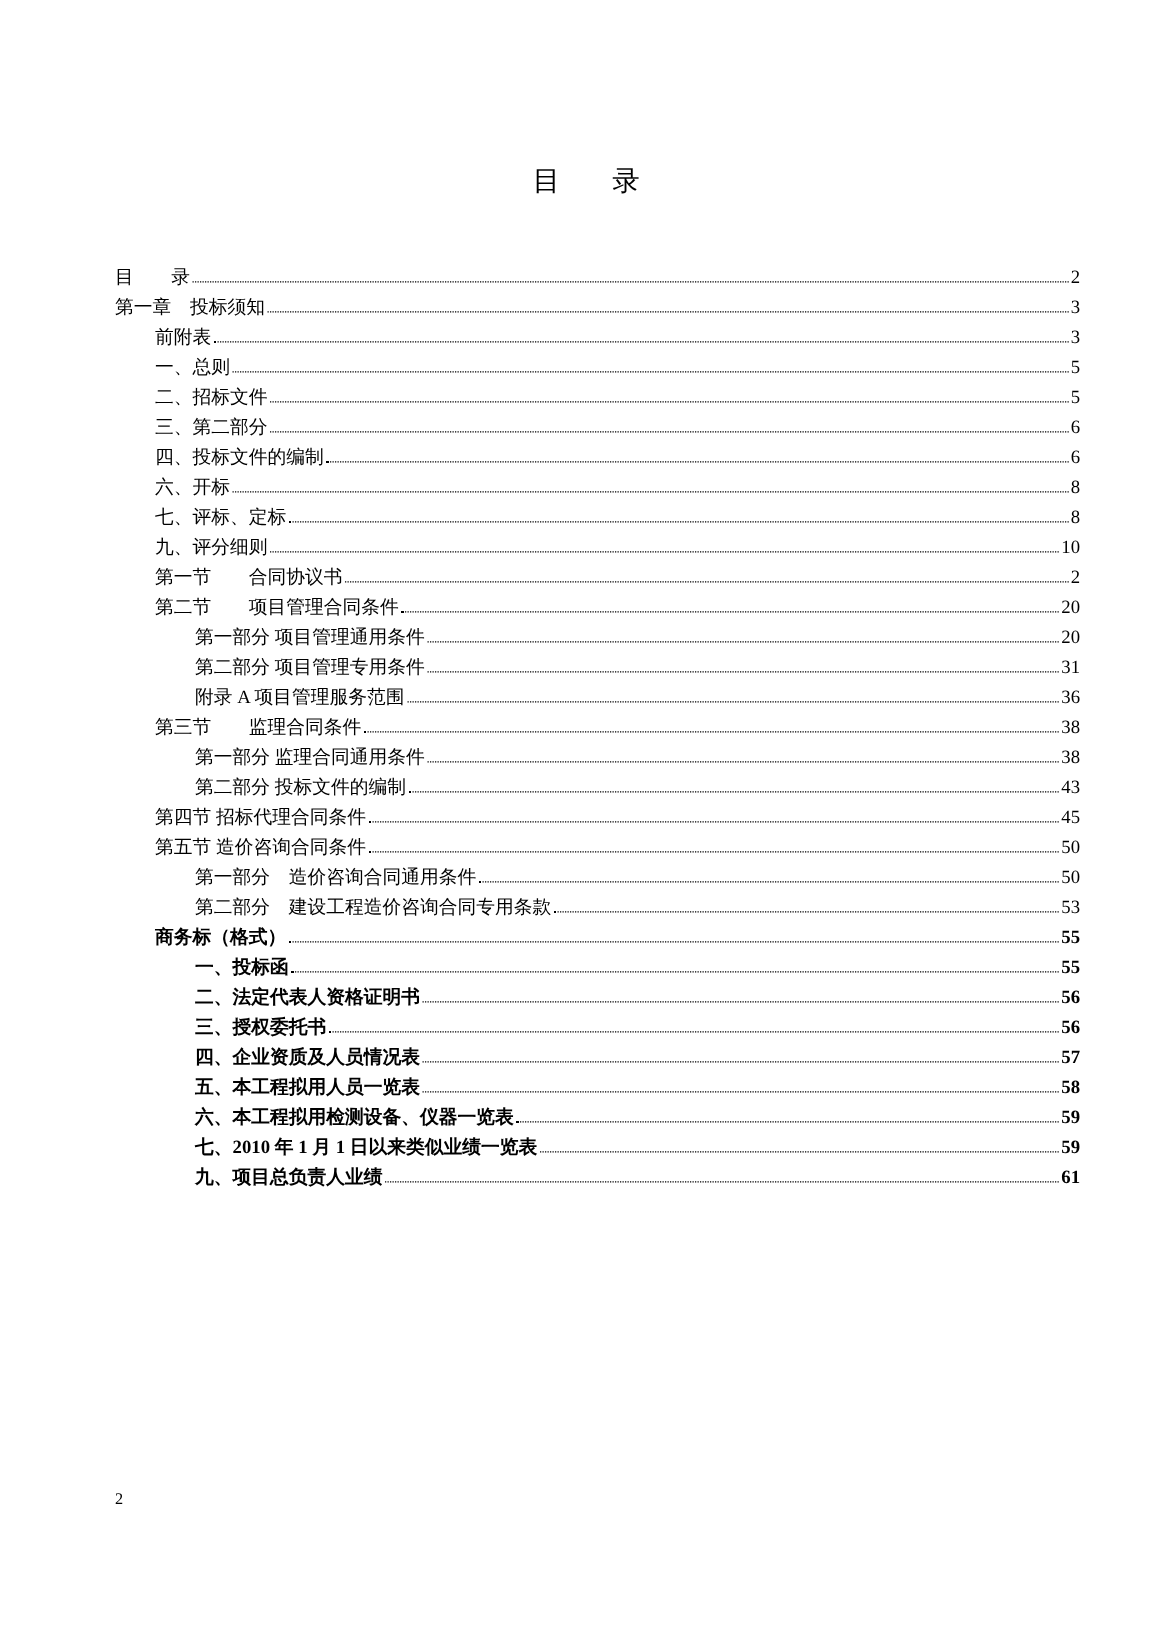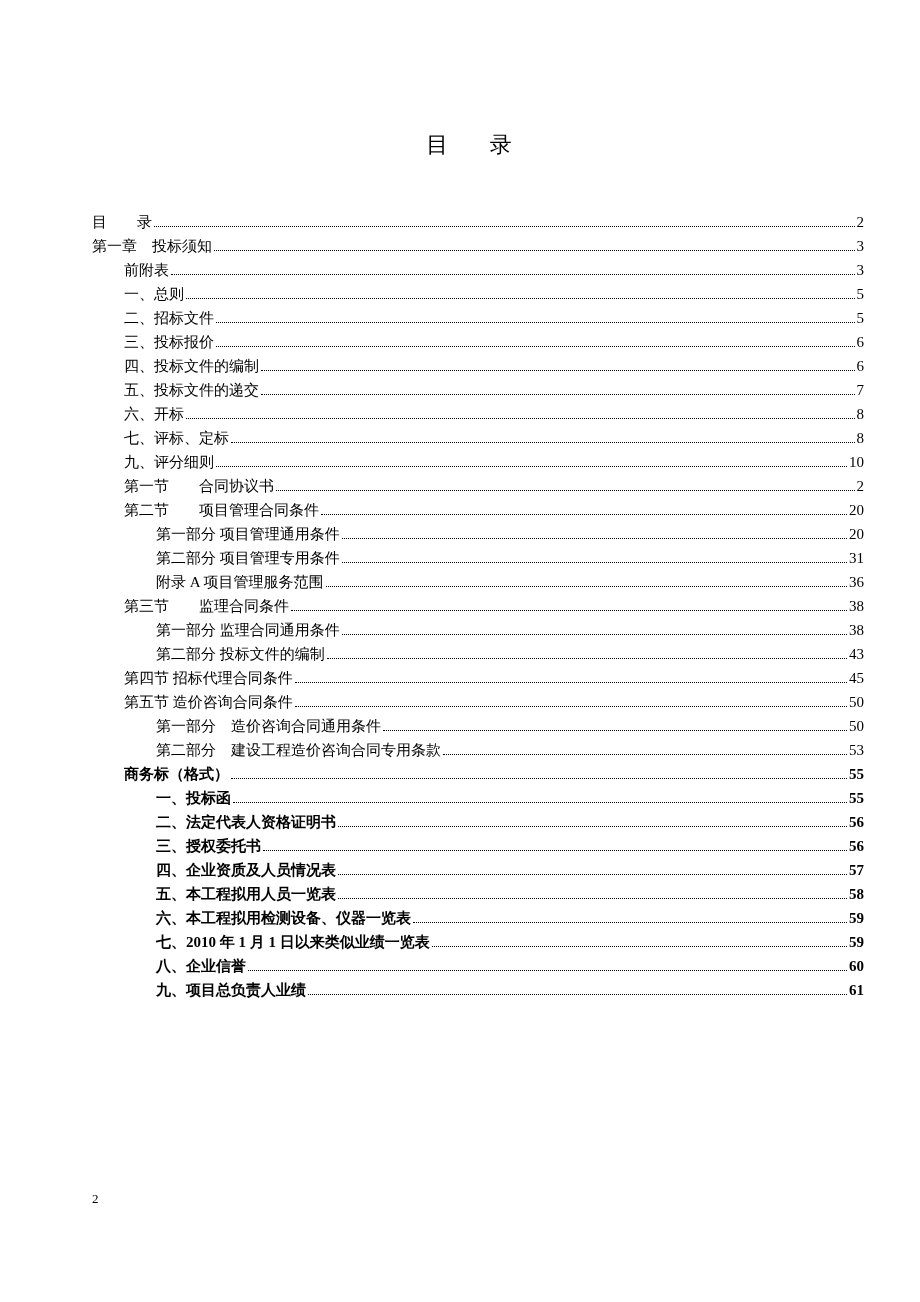--- a/index.html
+++ b/index.html
@@ -81,33 +81,28 @@
         <span class="toc-label">一、总则</span>
         <span class="toc-dots"></span>
         <span class="toc-page">5</span>
       </div>
       <div class="toc-entry indent-1">
         <span class="toc-label">二、招标文件</span>
         <span class="toc-dots"></span>
         <span class="toc-page">5</span>
       </div>
       <div class="toc-entry indent-1">
-        <span class="toc-label">三、投标报价</span>
+        <span class="toc-label">三、第二部分</span>
         <span class="toc-dots"></span>
         <span class="toc-page">6</span>
       </div>
       <div class="toc-entry indent-1">
         <span class="toc-label">四、投标文件的编制</span>
         <span class="toc-dots"></span>
         <span class="toc-page">6</span>
-      </div>
-      <div class="toc-entry indent-1">
-        <span class="toc-label">五、投标文件的递交</span>
-        <span class="toc-dots"></span>
-        <span class="toc-page">7</span>
       </div>
       <div class="toc-entry indent-1">
         <span class="toc-label">六、开标</span>
         <span class="toc-dots"></span>
         <span class="toc-page">8</span>
       </div>
       <div class="toc-entry indent-1">
         <span class="toc-label">七、评标、定标</span>
         <span class="toc-dots"></span>
         <span class="toc-page">8</span>
@@ -209,25 +204,20 @@
       </div>
       <div class="toc-entry indent-2 bold">
         <span class="toc-label">六、本工程拟用检测设备、仪器一览表</span>
         <span class="toc-dots"></span>
         <span class="toc-page">59</span>
       </div>
       <div class="toc-entry indent-2 bold">
         <span class="toc-label">七、2010 年 1 月 1 日以来类似业绩一览表</span>
         <span class="toc-dots"></span>
         <span class="toc-page"> 59</span>
-      </div>
-      <div class="toc-entry indent-2 bold">
-        <span class="toc-label">八、企业信誉</span>
-        <span class="toc-dots"></span>
-        <span class="toc-page"> 60</span>
       </div>
       <div class="toc-entry indent-2 bold">
         <span class="toc-label">九、项目总负责人业绩</span>
         <span class="toc-dots"></span>
         <span class="toc-page">61</span>
       </div>
     </div>
 </div>
 
 <div class="page-number">2</div>

